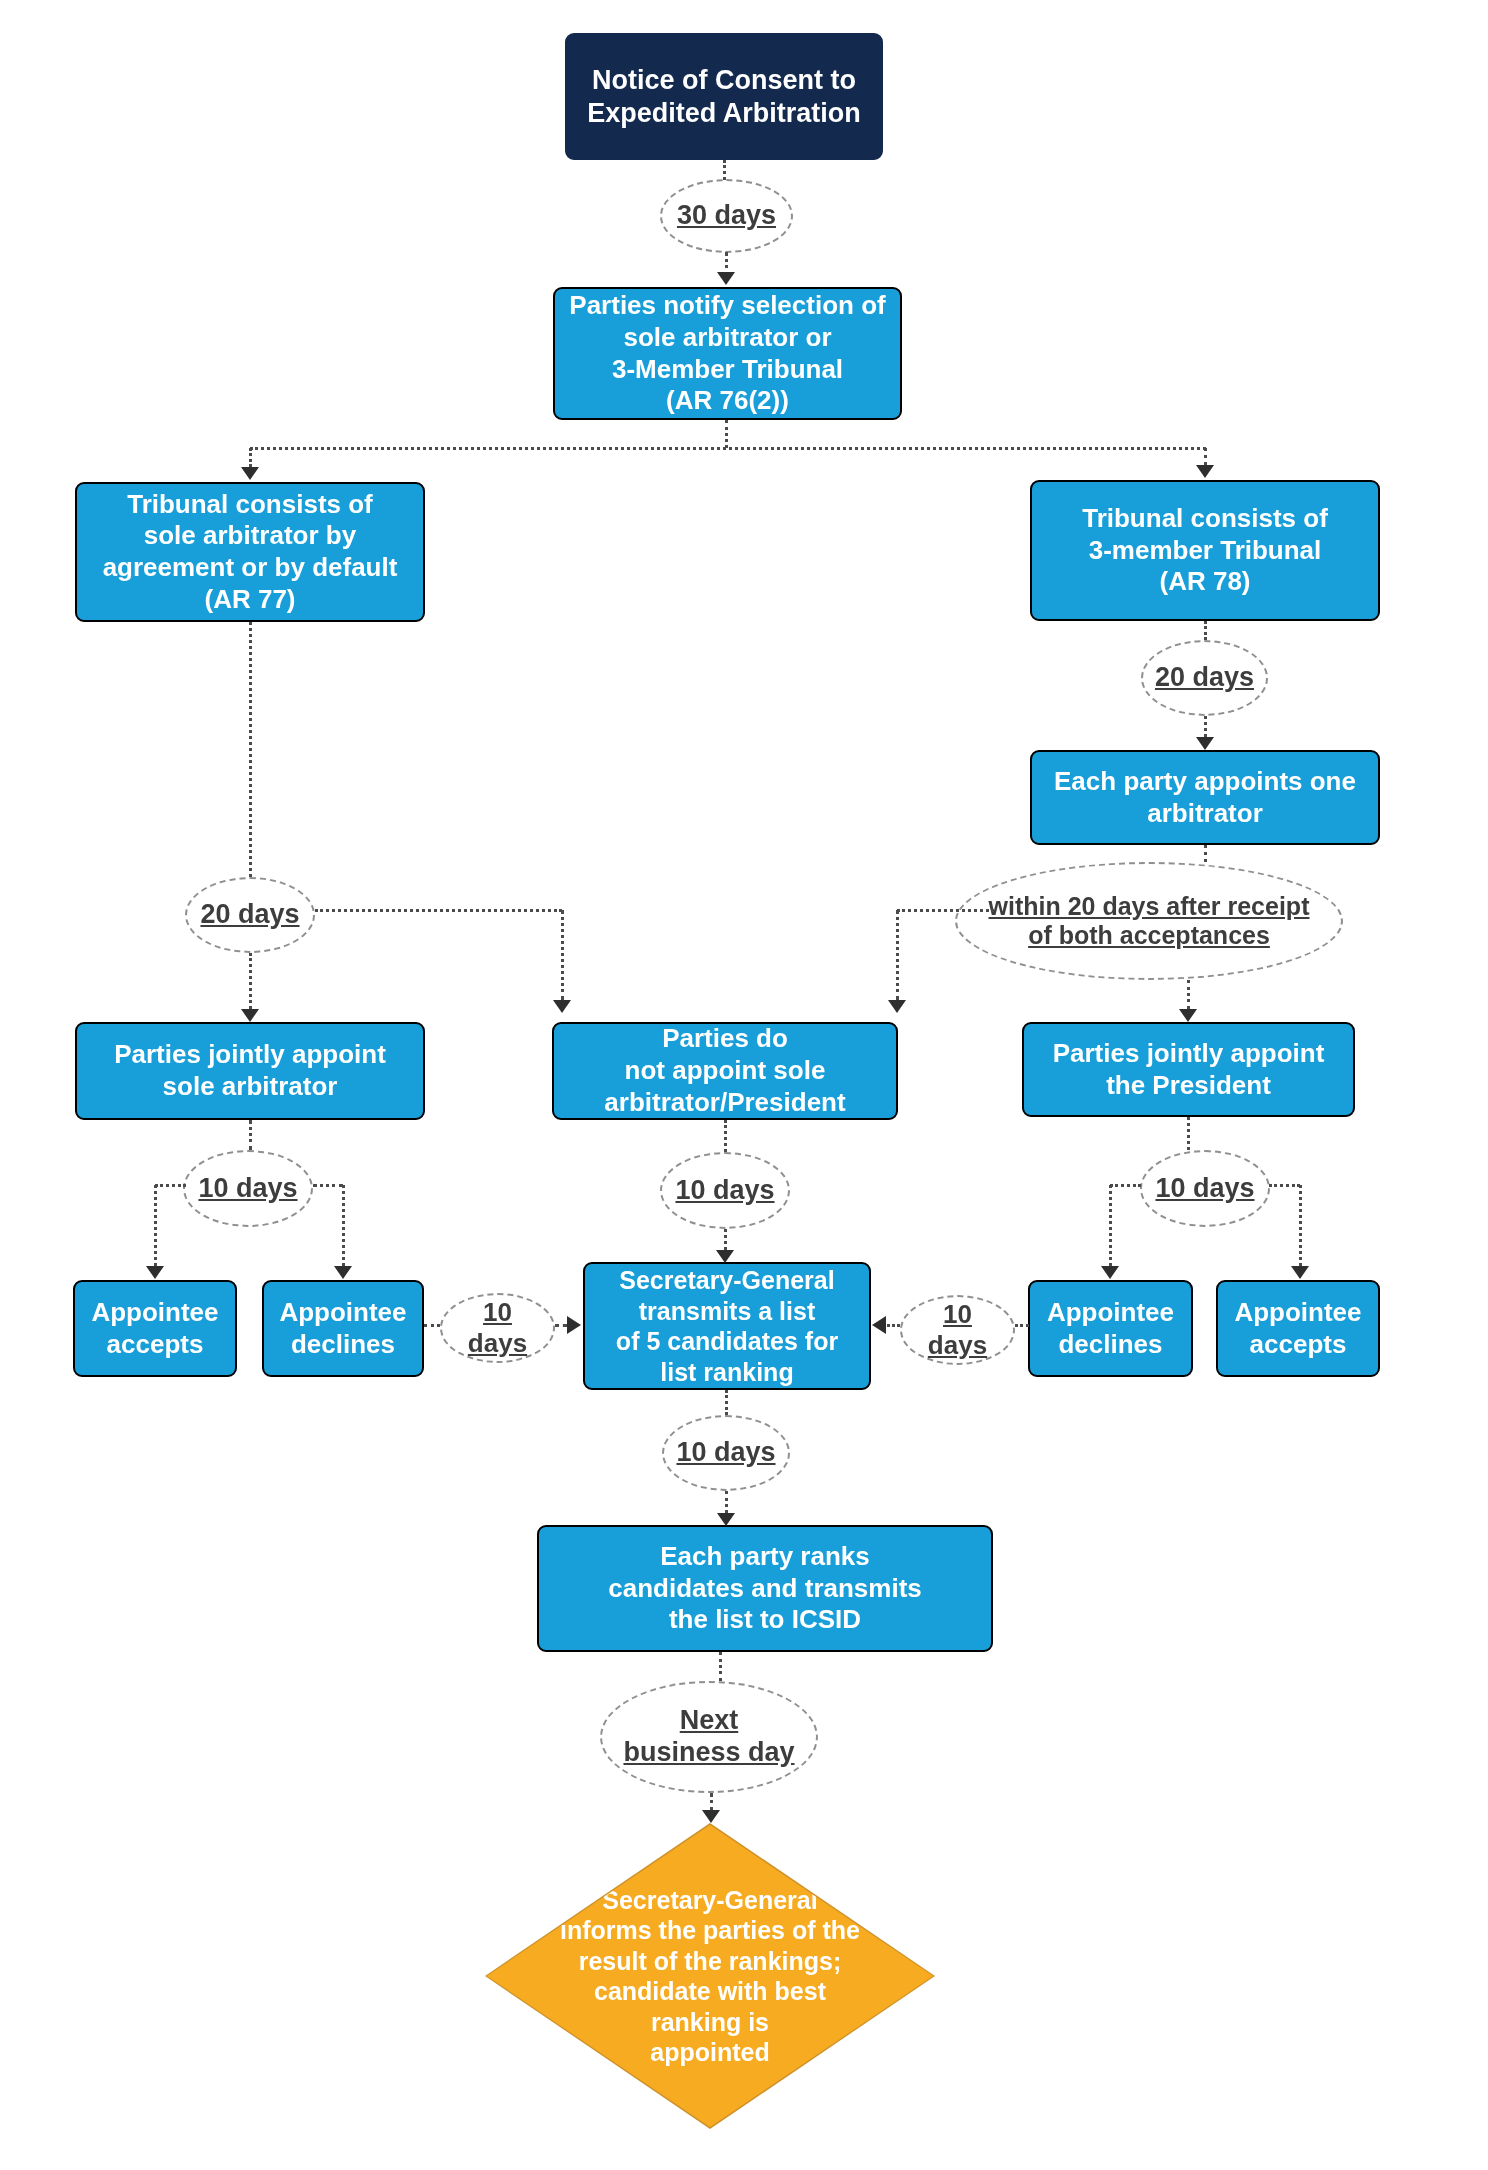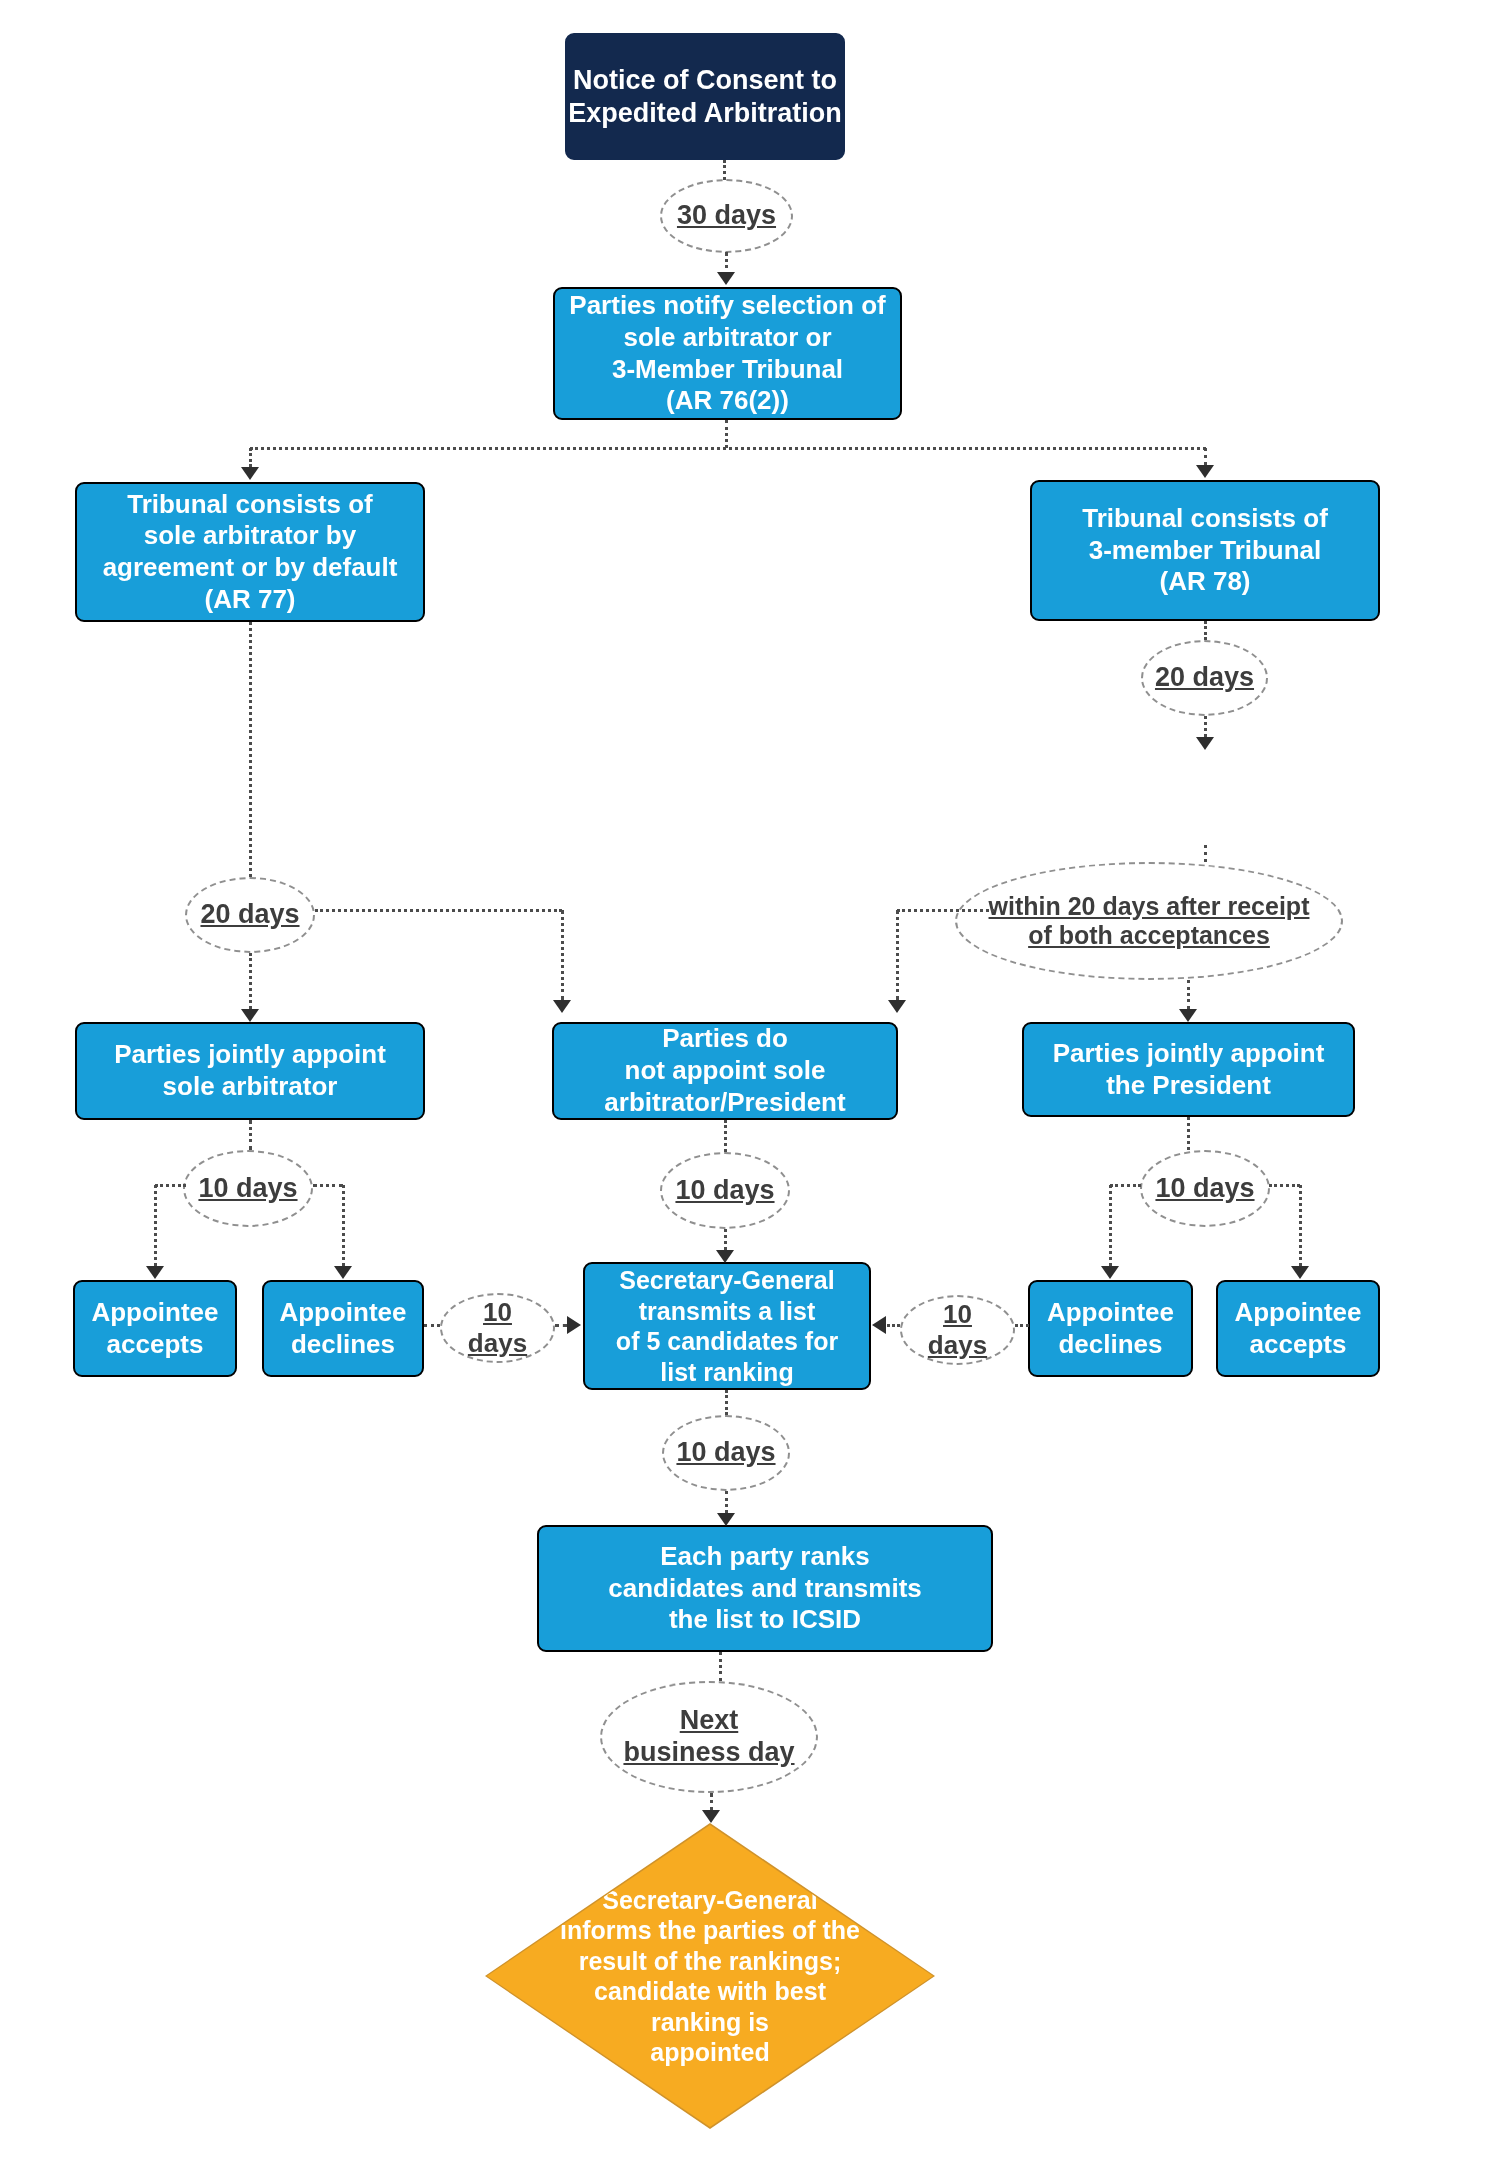--- a/index.html
+++ b/index.html
@@ -68,37 +68,39 @@
     text-align:center; color:#ffffff; font-weight:bold;
     white-space:pre-line; line-height:1.22; font-size:25px;
     padding:0 52px; box-sizing:border-box;
   }
 </style>
 </head>
 <body>
 
 <div id="canvas">
 
-  <div class="node navy" style="left:565px;top:33px;width:280px;height:127px;">Notice of Consent to
+  <div class="node navy" style="left:565px;top:33px;width:318px;height:127px;">Notice of Consent to
 Expedited Arbitration</div>
 
   <div class="node blue" style="left:553px;top:287px;width:349px;height:133px;">Parties notify selection of
 sole arbitrator or
 3-Member Tribunal
 (AR 76(2))</div>
 
   <div class="node blue" style="left:75px;top:482px;width:350px;height:140px;">Tribunal consists of
 sole arbitrator by
 agreement or by default
 (AR 77)</div>
 
   <div class="node blue" style="left:1030px;top:480px;width:350px;height:141px;">Tribunal consists of
 3-member Tribunal
 (AR 78)</div>
 
+  <div class="node blue" style="left:1030px;top:750px;width:350px;height:95px;">Each party appoints one
+arbitrator</div>
 
   <div class="node blue" style="left:75px;top:1022px;width:350px;height:98px;">Parties jointly appoint
 sole arbitrator</div>
 
   <div class="node blue" style="left:552px;top:1022px;width:346px;height:98px;">Parties do
 not appoint sole
 arbitrator/President</div>
 
   <div class="node blue" style="left:1022px;top:1022px;width:333px;height:95px;">Parties jointly appoint
 the President</div>

